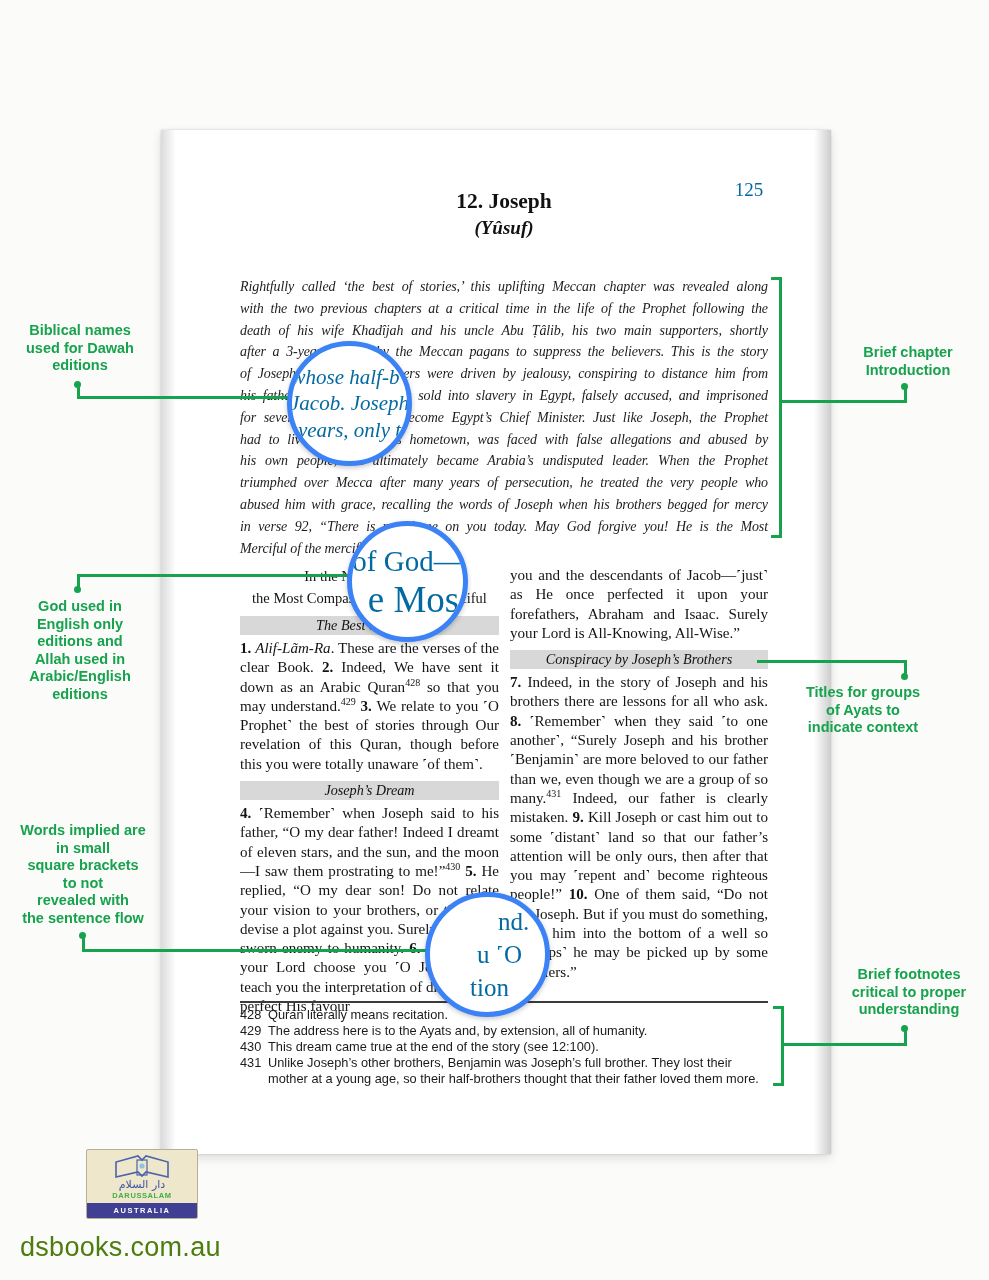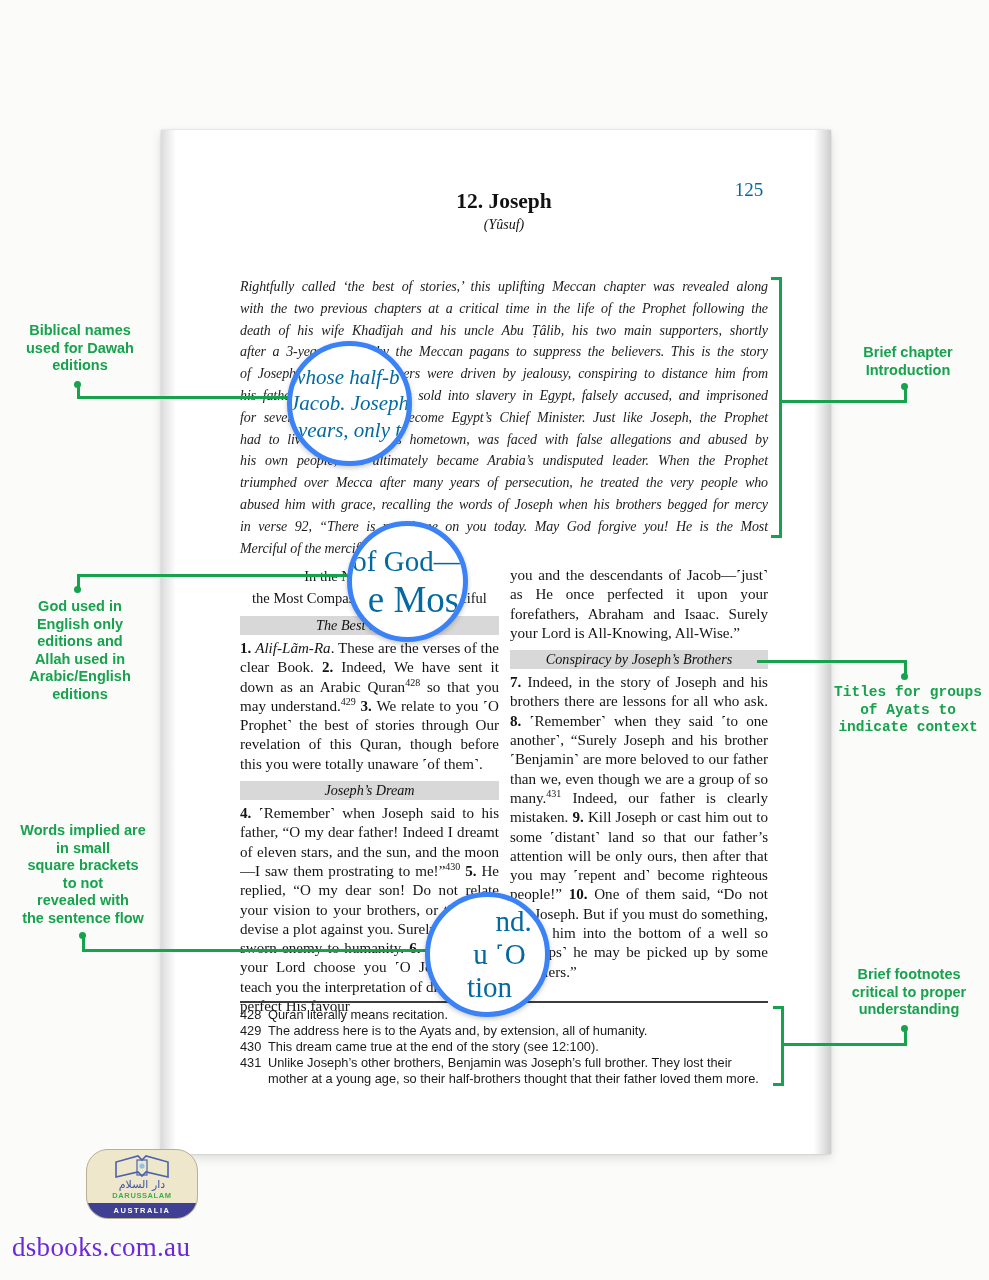--- a/index.html
+++ b/index.html
@@ -6,21 +6,21 @@
   #canvas{position:relative;width:989px;height:1280px;background:#fbfbfa;overflow:hidden;
           font-family:"Liberation Serif","DejaVu Serif",serif;}
   
   .page{position:absolute;left:161px;top:130px;width:670px;height:1024px;background:#ffffff;
         box-shadow:0 0 2px rgba(0,0,0,.18),0 4px 10px rgba(0,0,0,.12);}
   .edge{position:absolute;top:0;bottom:0;pointer-events:none;}
   .edge-l{left:0;width:15px;background:linear-gradient(90deg,rgba(110,110,110,.25),rgba(255,255,255,0));}
   .edge-r{right:0;width:17px;background:linear-gradient(270deg,rgba(100,100,100,.32),rgba(255,255,255,0));}
   .pagenum{position:absolute;left:566px;top:49px;width:44px;text-align:center;font-size:19px;color:#0369a1;}
   .chtitle{position:absolute;left:79px;top:59px;width:528px;text-align:center;font-size:21.5px;font-weight:bold;color:#111;}
-  .chsub{position:absolute;left:79px;top:87px;width:528px;text-align:center;font-size:14px;font-weight:normal;font-style:italic;color:#111;}
+  .chsub{position:absolute;left:79px;top:87px;width:528px;text-align:center;font-size:19px;font-weight:bold;font-style:italic;color:#111;}
   .intro{position:absolute;left:79px;top:146px;width:528px;font-style:italic;font-size:14px;
          letter-spacing:-0.1px;color:#1c1c1c;}
   .intro div{line-height:21.8px;text-align:justify;text-align-last:justify;text-justify:inter-word;white-space:nowrap;}
   .intro div:last-child{text-align-last:left;}
   .col{position:absolute;top:436px;width:259px;height:566px;overflow:hidden;color:#141414;}
   .col-left{left:79px;}
   .col-right{left:349px;width:258px;}
   .bismillah{text-align:center;font-size:14.5px;line-height:21.5px;white-space:pre-line;}
   .colhead{background:#d8d8d8;text-align:center;font-style:italic;font-size:14.2px;line-height:17px;
            padding:1px 0;margin:7px 0 4px 0;color:#111;}
@@ -44,36 +44,36 @@
        display:flex;flex-direction:column;justify-content:center;align-items:center;z-index:4;
        color:#0369a1;box-shadow:0 2px 5px rgba(0,0,0,.22);}
   .mag div{white-space:nowrap;}
   #mag1{left:287px;top:341px;width:115px;height:115px;}
   #mag1 div{font-style:italic;font-size:21px;line-height:26.5px;}
   #mag1 div:nth-child(1){transform:translateX(-4px);}
   #mag2{left:347px;top:521px;width:111px;height:111px;}
   #mag2 div:nth-child(1){font-size:29px;line-height:36px;}
   #mag2 div:nth-child(2){font-size:37px;line-height:42px;transform:translateX(6px);}
   #mag3{left:425px;top:892px;width:115px;height:115px;}
-  #mag3 div{font-size:29px;line-height:33px;}
+  #mag3 div{font-size:25px;line-height:33px;}
   #mag3 div:nth-child(1){transform:translateX(26px);}
   #mag3 div:nth-child(2){transform:translateX(12px);text-align:center;}
   #mag3 div:nth-child(3){transform:translateX(2px);}
   
   .logo{position:absolute;left:86px;top:1149px;width:110px;height:68px;background:#efe7cb;
-        border:1px solid #b7b091;border-radius:22px;overflow:hidden;text-align:center;}
+        border:1px solid #b7b091;border-radius:2px;overflow:hidden;text-align:center;}
   .logo-book{display:block;margin:3px auto 0 auto;}
   .logo-arabic{font-family:"DejaVu Sans",sans-serif;font-size:11px;line-height:12px;color:#3d55a5;}
   .logo-brand{font-family:"Liberation Sans","DejaVu Sans",sans-serif;font-size:7.5px;font-weight:bold;
               letter-spacing:.6px;color:#3fae49;line-height:9px;}
   .logo-band{position:absolute;left:0;right:0;bottom:0;height:15px;background:#3f3f94;color:#fff;
              font-family:"Liberation Sans","DejaVu Sans",sans-serif;font-size:7.5px;font-weight:bold;
              letter-spacing:1.5px;line-height:15px;}
-  .siteurl{position:absolute;left:12px;top:1232px;font-family:Liberation Serif, serif;
-           font-size:27px;color:#6d28d9;letter-spacing:.3px;cursor:pointer;}
+  .siteurl{position:absolute;left:20px;top:1232px;font-family:Liberation Sans, sans-serif;
+           font-size:27px;color:#4d7c0f;letter-spacing:.3px;cursor:pointer;}
 </style>
 </head>
 <body>
 
 <div id="canvas">
 
   <div class="page">
     <div class="edge edge-l"></div>
     <div class="edge edge-r"></div>
 
@@ -161,21 +161,21 @@
 Arabic/English
 editions</div>
   <div class="note" style="left:0px;top:822px;width:166px;">Words implied are
 in small
 square brackets
 to not
 revealed with
 the sentence flow</div>
   <div class="note" style="left:828px;top:344px;width:160px;">Brief chapter
 Introduction</div>
-  <div class="note" style="left:828px;top:684px;width:160px;font-family:Liberation Mono, monospace;">Titles for groups
+  <div class="note" style="left:783px;top:684px;width:160px;">Titles for groups
 of Ayats to
 indicate context</div>
   <div class="note" style="left:826px;top:966px;width:166px;">Brief footnotes
 critical to proper
 understanding</div>
 
   <div class="mag" id="mag1">
       <div>whose half-b</div>
       <div>Jacob. Joseph</div>
       <div>years, only t</div>

